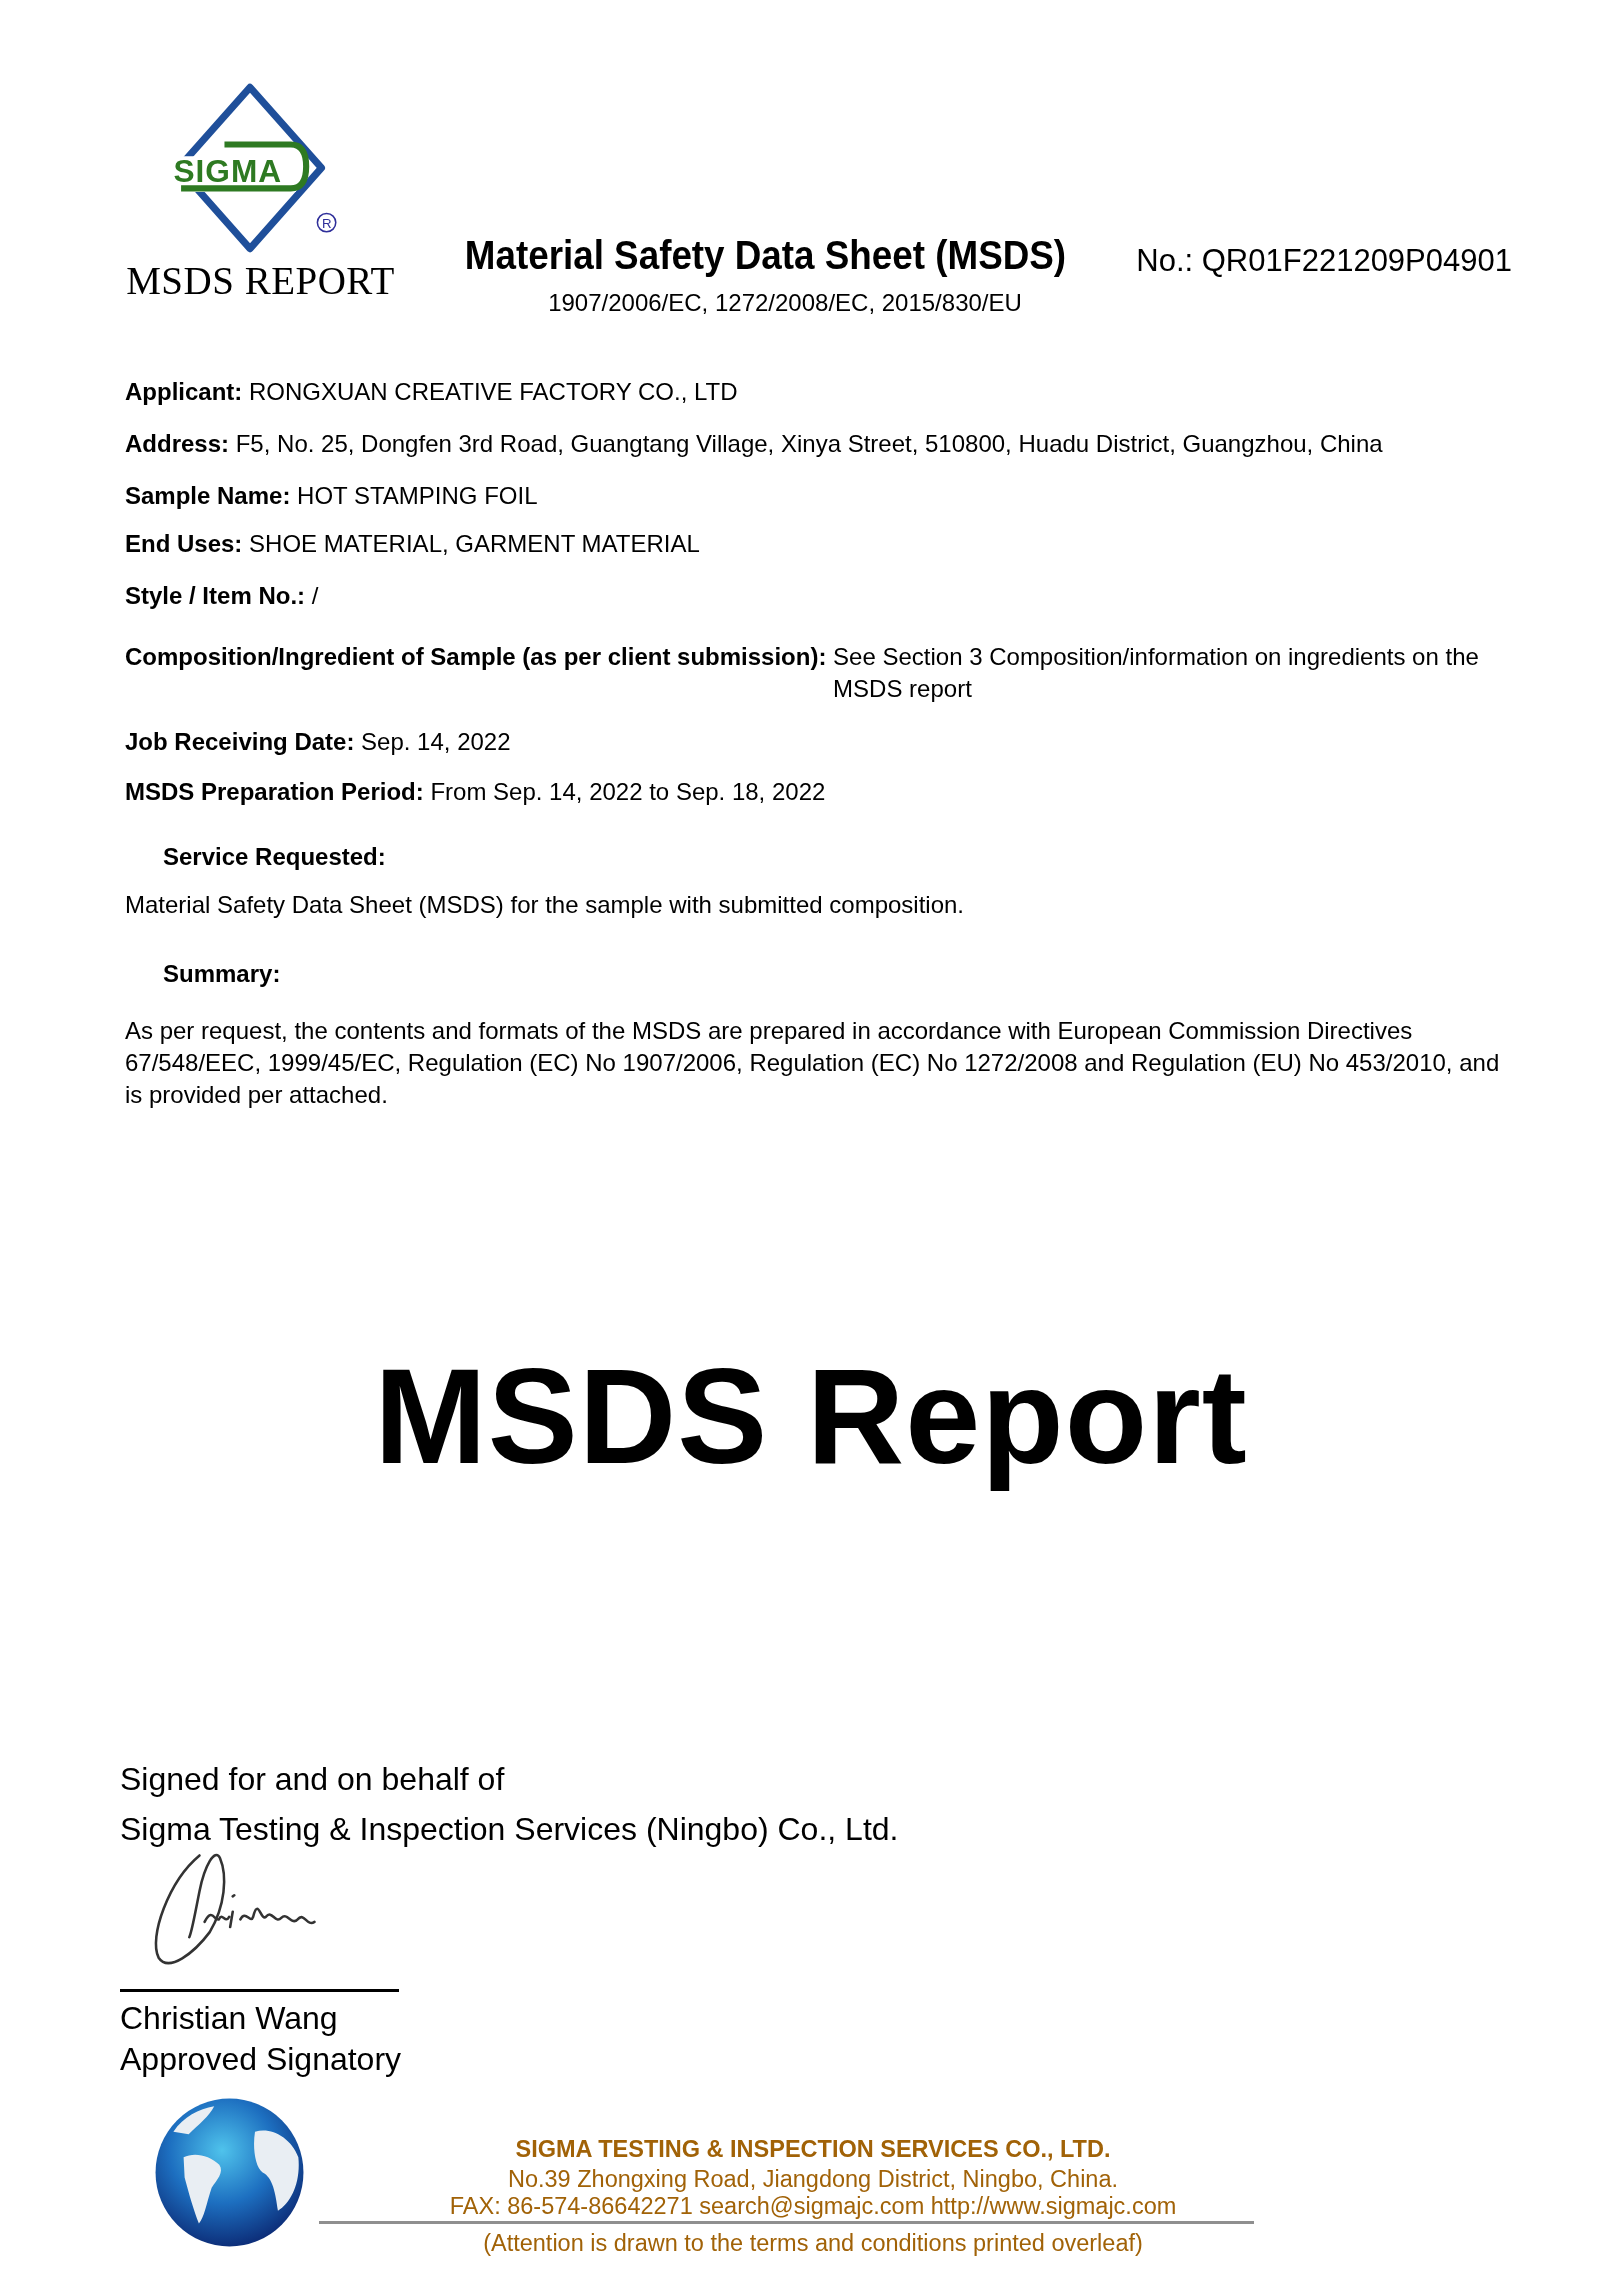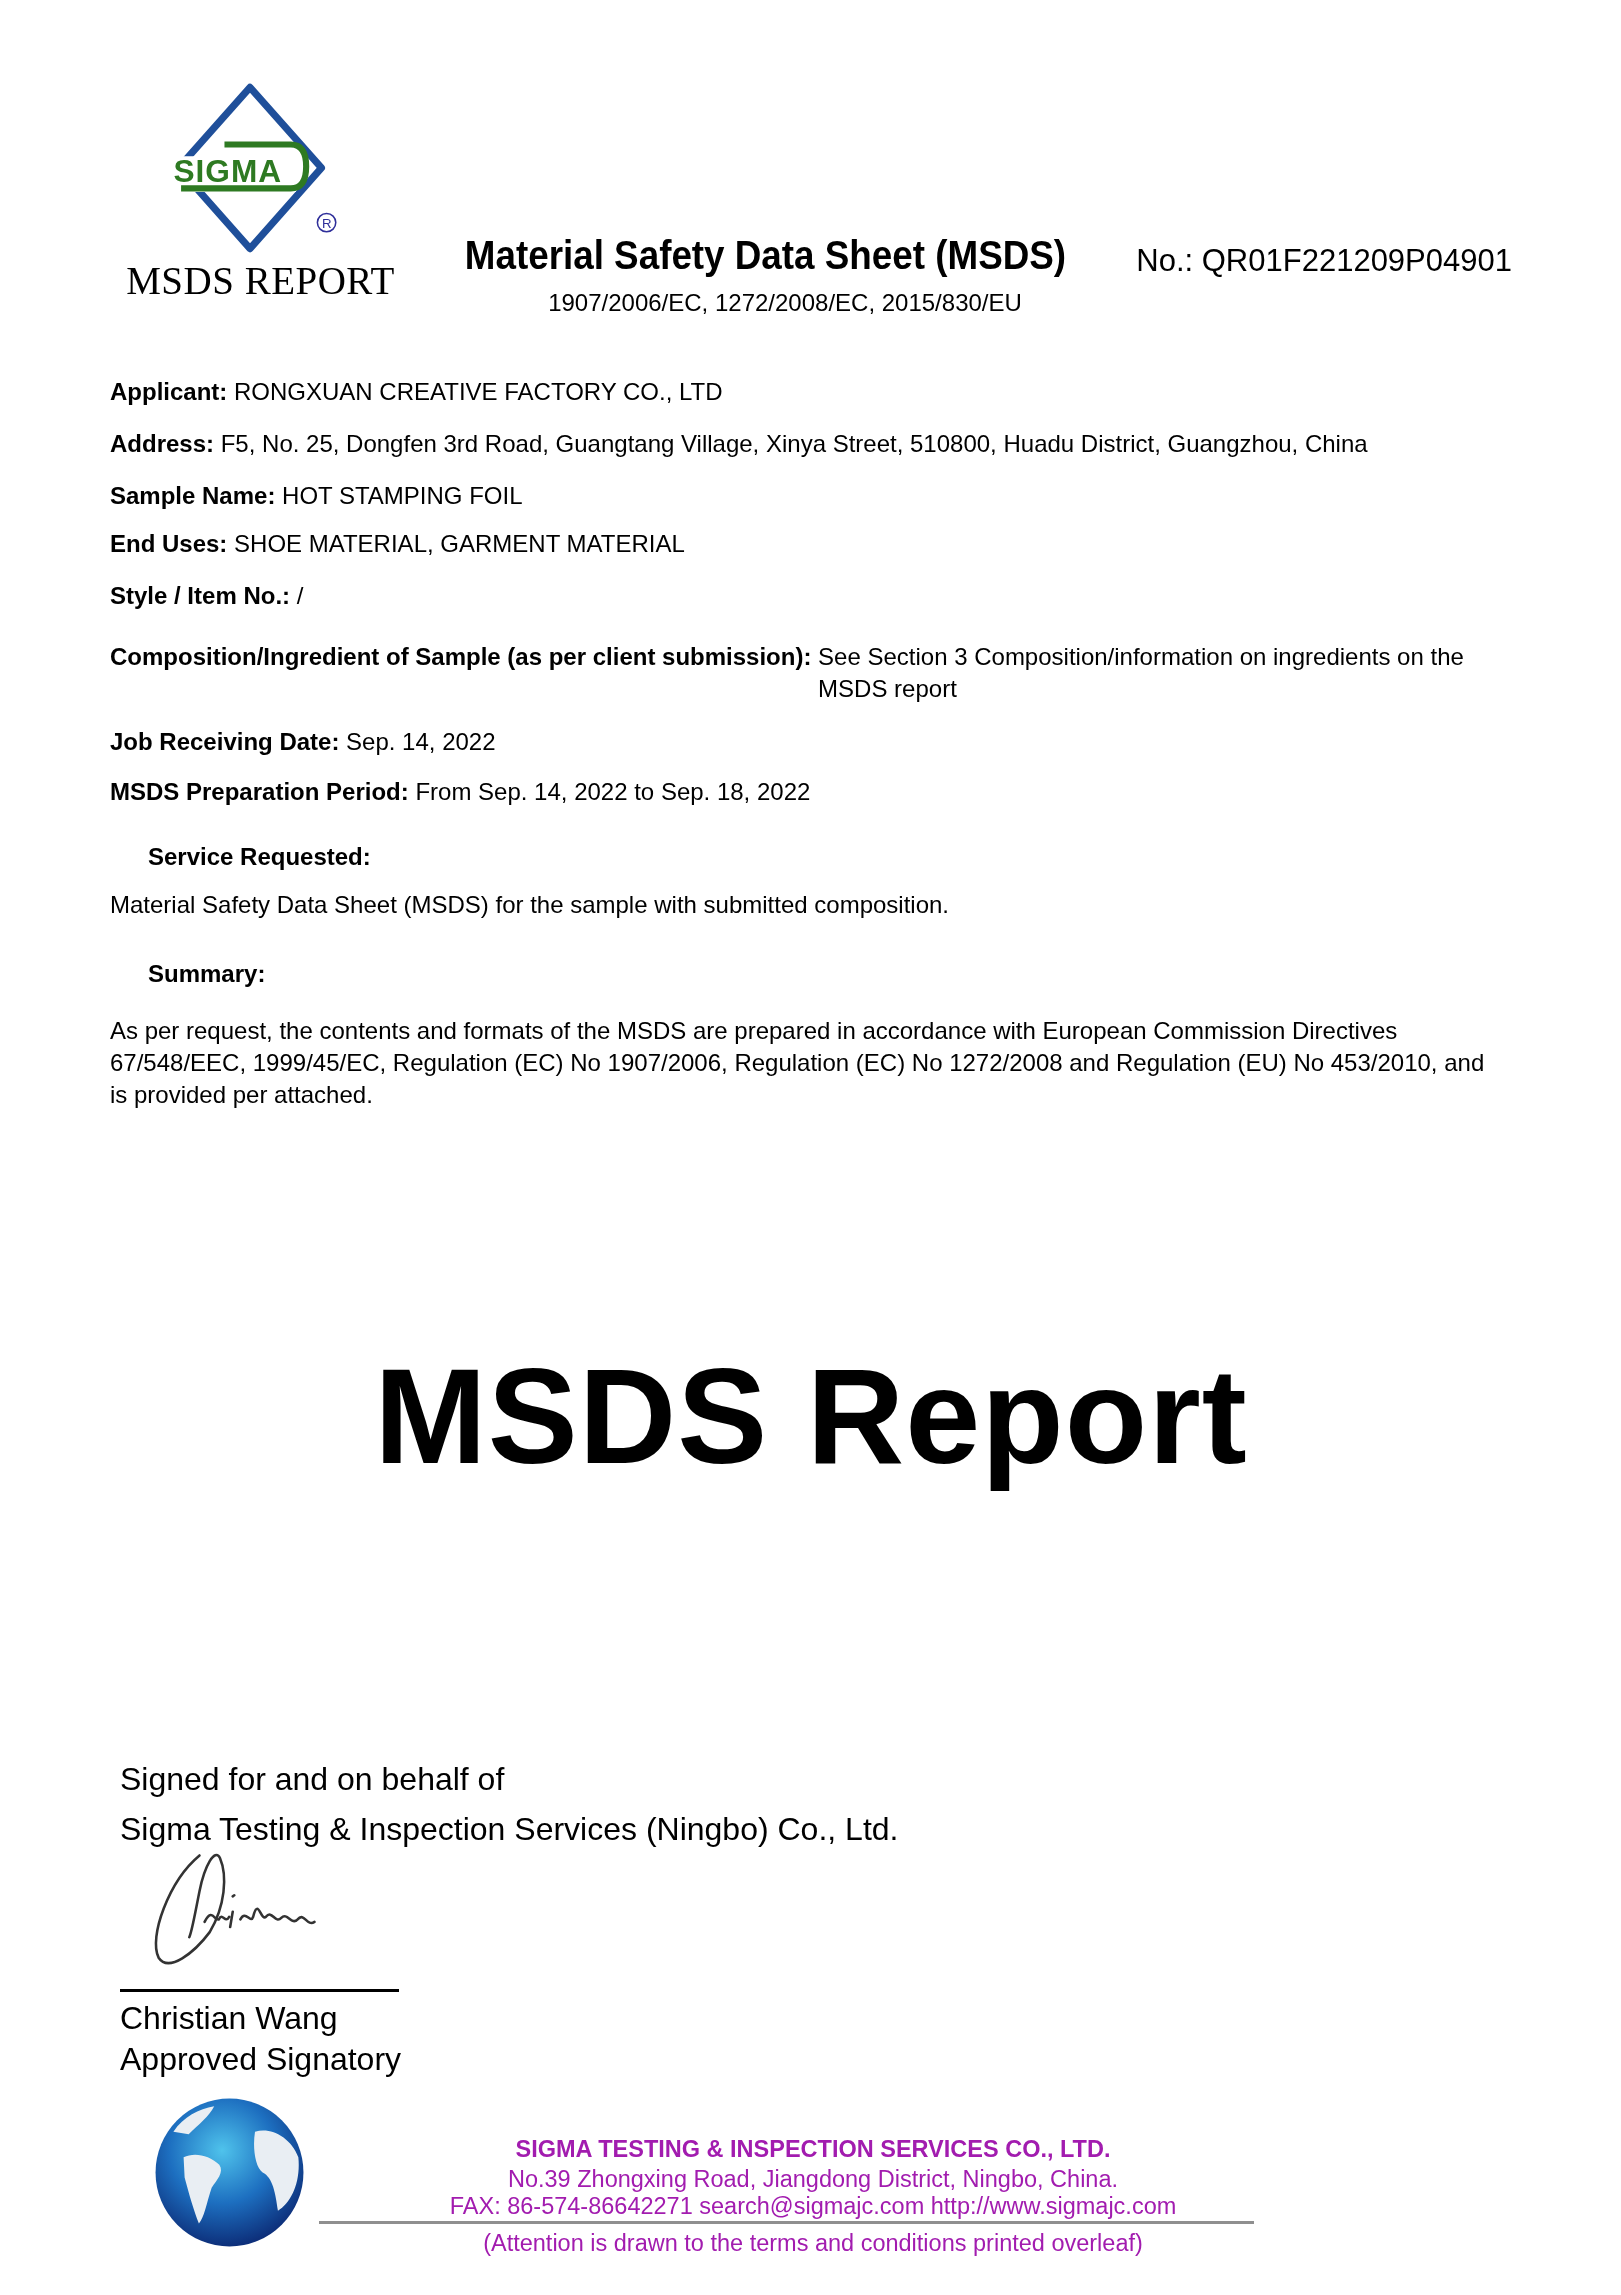--- a/index.html
+++ b/index.html
@@ -18,37 +18,37 @@
     left: 460px; top: 233px; width: 664px; text-align: center;
     font-weight: bold; font-size: 40px; transform: scaleX(0.92); transform-origin: left top;
   }
   #doc-regs {
     left: 491px; top: 289px; width: 588px; text-align: center;
     font-family: Liberation Sans, sans-serif; font-size: 24px;
   }
   #meta-block { right: 110px; top: 240px; text-align: right; font-size: 31px; line-height: 42px; }
   #meta-block .page-line { margin-right: -6.6px; }
   
-  .field { left: 110px; font-size: 24px; line-height: 32px; }
+  .field { left: 125px; font-size: 24px; line-height: 32px; }
   .field .lbl { font-weight: bold; }
   #f-composition { top: 641px; width: 1390px; }
   #f-composition .val-block { display: inline-block; vertical-align: top; width: 670px; }
   .section-title { font-weight: bold; margin-left: 38px; }
   
   #big-title {
     left: 0; width: 1622px; top: 1339px; text-align: center;
     font-weight: bold; font-size: 135px; letter-spacing: 1px;
   }
   
   .sig-text { left: 120px; font-size: 32px; }
   #sig-line { left: 120px; top: 1989px; width: 279px; height: 2.6px; background: #000; }
   #signature { left: 138px; top: 1835px; width: 215px; height: 138px; }
   
   #globe { left: 153px; top: 2096px; width: 153px; height: 153px; }
-  .foot { left: 317px; width: 992px; text-align: center; color: #a21caf; font-size: 23.5px; }
+  .foot { left: 317px; width: 992px; text-align: center; color: #a16207; font-size: 23.5px; }
   #foot-company { top: 2136px; font-weight: bold; }
   #foot-rule { left: 319px; top: 2221px; width: 935px; height: 2.6px; background: #8f8f8f; }
 </style>
 </head>
 <body>
 
 <svg id="logo" class="abs" viewBox="0 0 380 360">
   <polygon points="190,20 330,178 190,336 50,178" fill="none" stroke="#1f4f9a" stroke-width="14" stroke-linejoin="round"></polygon>
   <rect x="30" y="155" width="250" height="70" fill="#ffffff"></rect>
   <path d="M140 132 H270 Q300 132 300 175 Q300 218 270 218 H55" fill="none" stroke="#2e7a22" stroke-width="12"></path>

